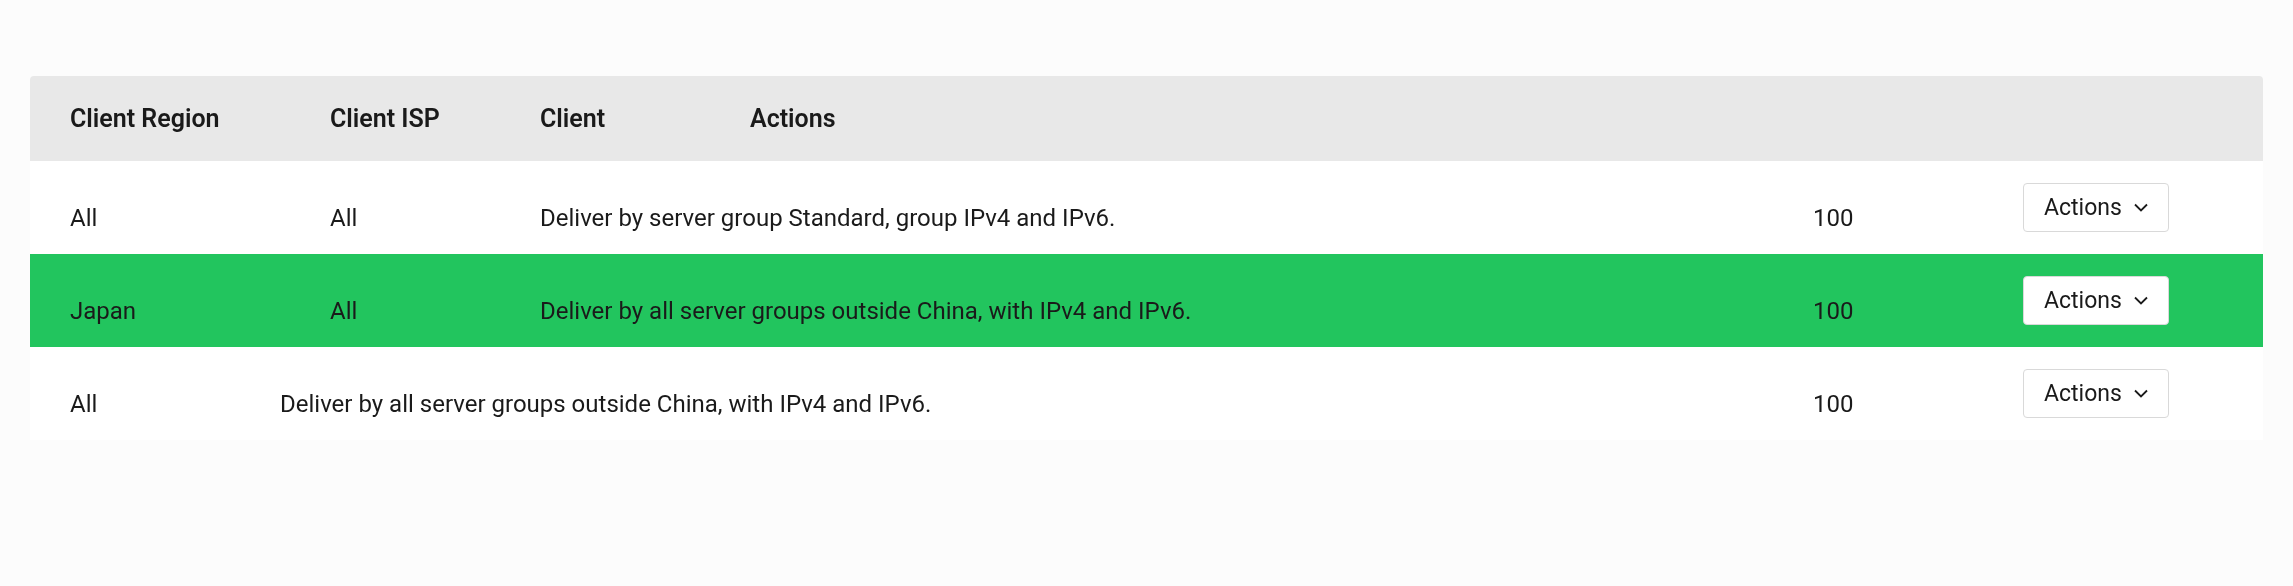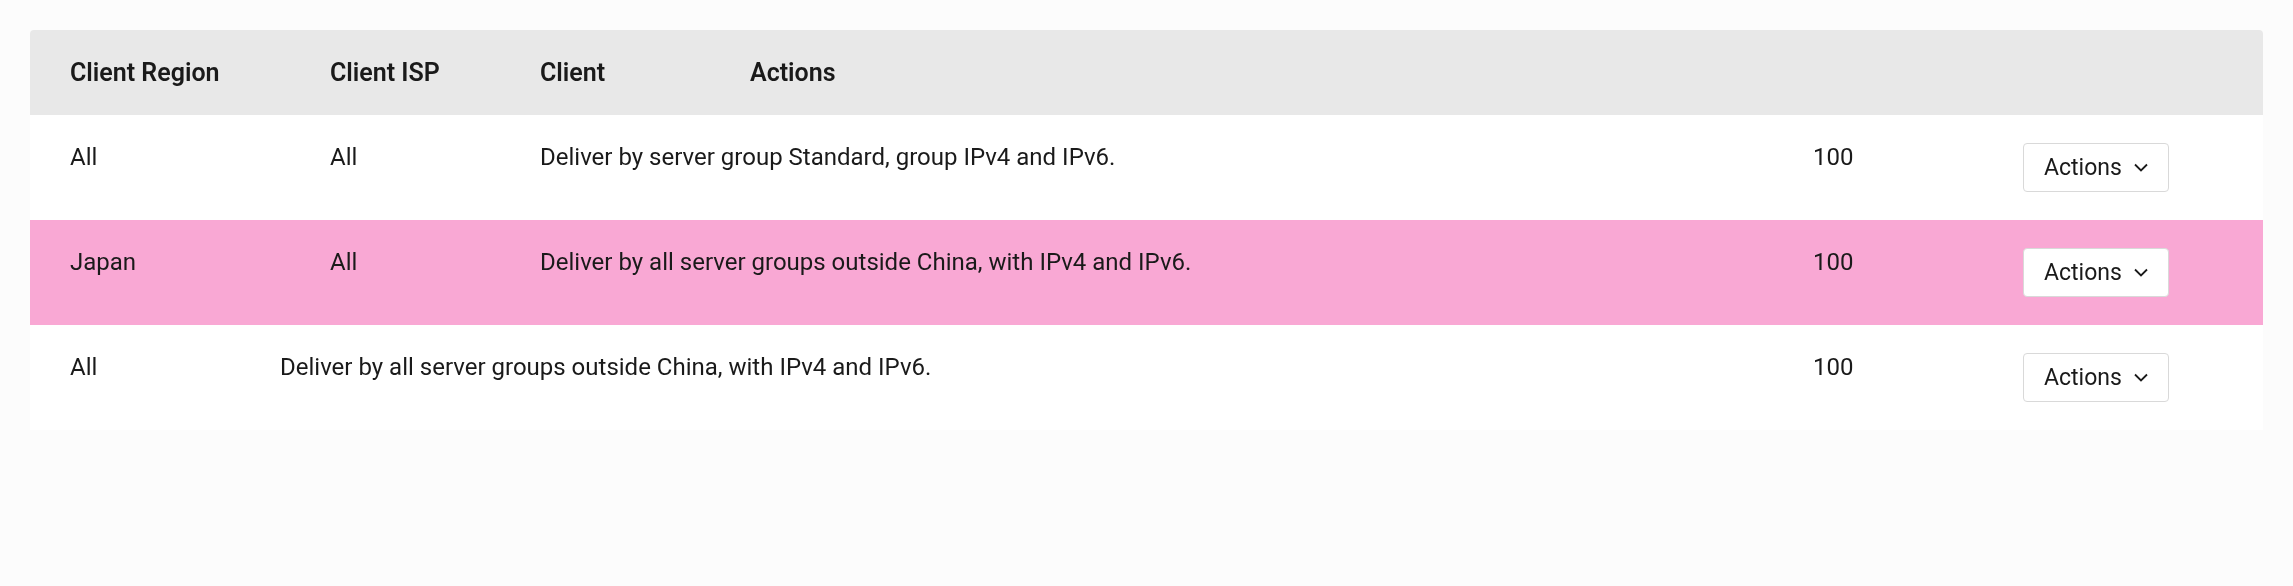--- a/index.html
+++ b/index.html
@@ -15,29 +15,30 @@
       color: #1a1a1a;
     }
     .table-container {
       width: 100%;
     }
     .table-header {
       display: flex;
       background: #e8e8e8;
       padding: 28px 40px;
       border-radius: 4px 4px 0 0;
+      margin-top: 46px;
     }
     .table-row {
       display: flex;
       background: #ffffff;
-      padding: 28px 40px;
-      align-items: flex-start;
+      padding: 22px 40px;
+      align-items: flex-end;
     }
     .table-row.alt {
-      background: #f9a8d4;
+      background: #22c55e;
     }
     .col-region {
       width: 260px;
       flex-shrink: 0;
     }
     .col-isp {
       width: 210px;
       flex-shrink: 0;
     }
     .col-action-type {

